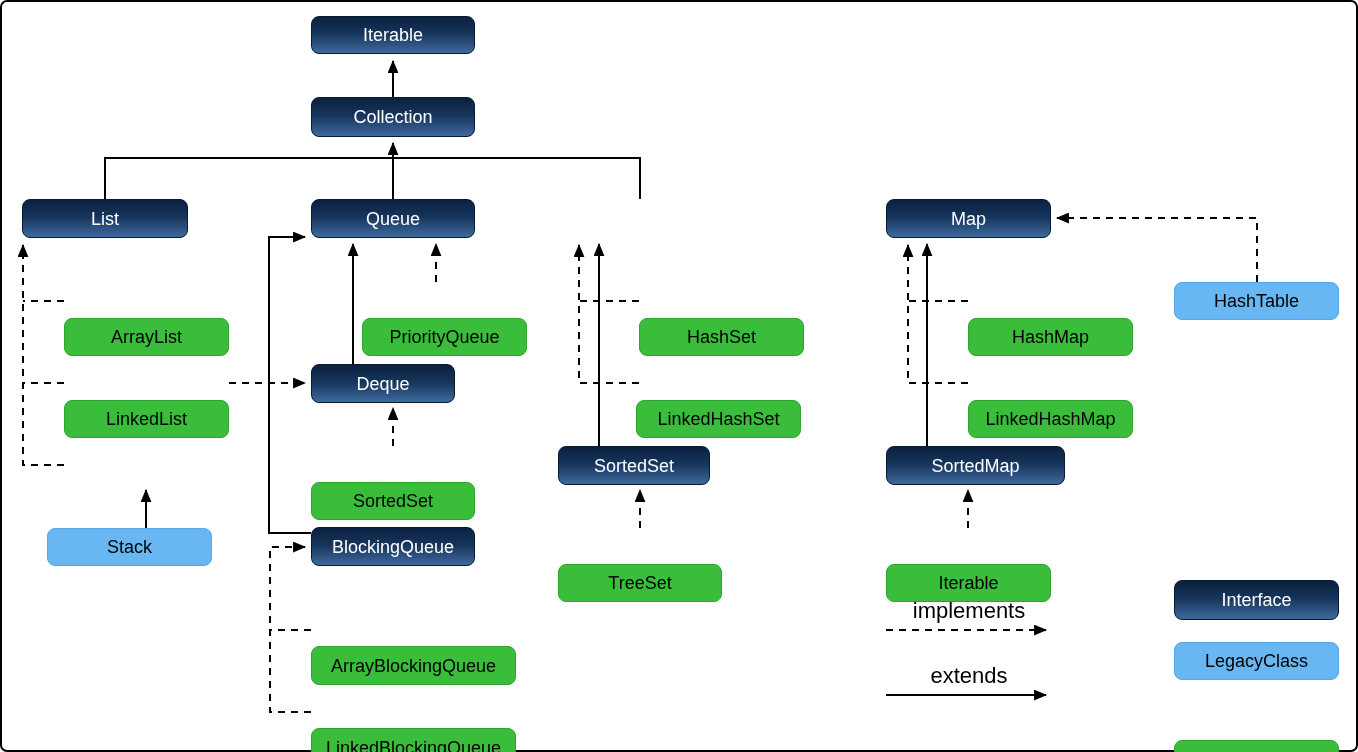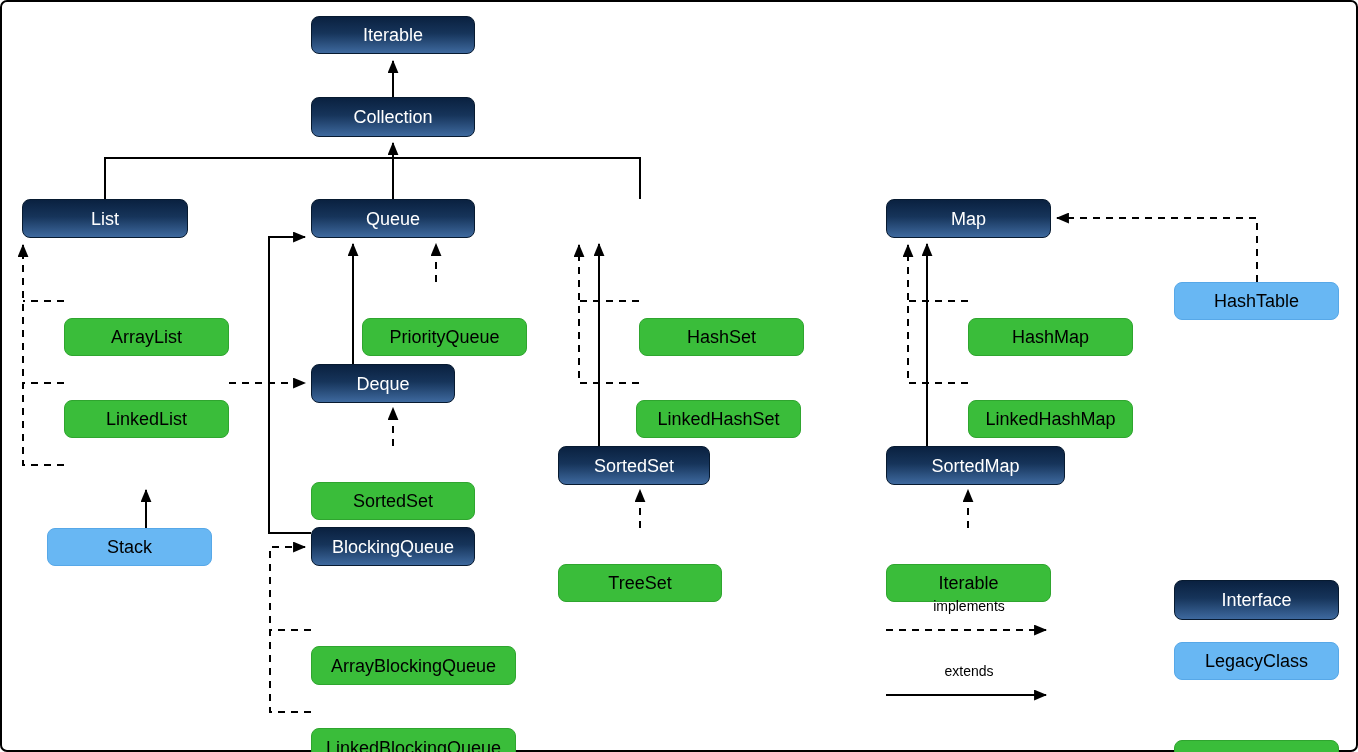--- a/index.html
+++ b/index.html
@@ -44,21 +44,21 @@
   }
   .node.legacy {
     background:#68b7f3;
     color:#000000;
     border:1px solid #57a8e8;
   }
   .legend-label {
     position:absolute;
     width:166px;
     text-align:center;
-    font-size:14px;
+    font-size:22px;
     color:#000;
   }
 </style>
 </head>
 <body>
 
 <div id="canvas">
 
   <svg class="edges" viewBox="0 0 1358 752">
     <defs>

